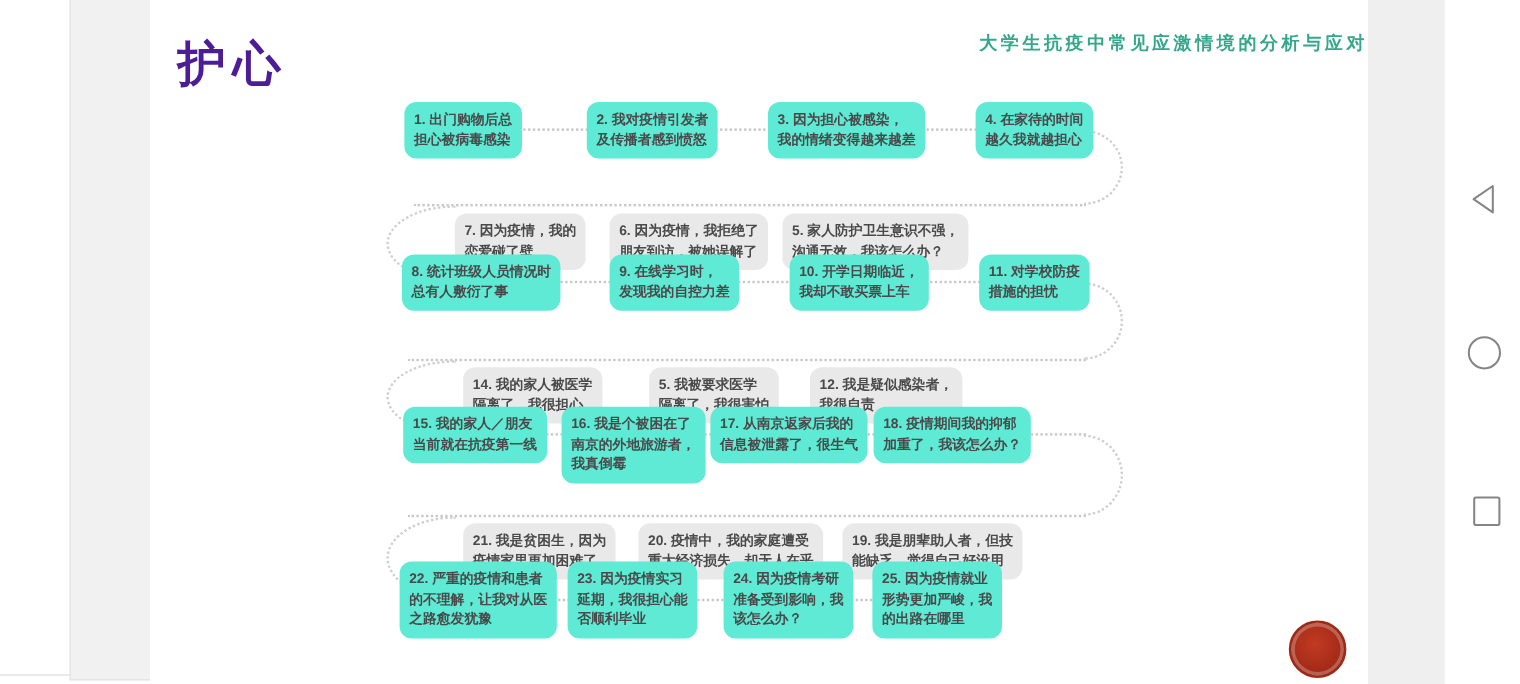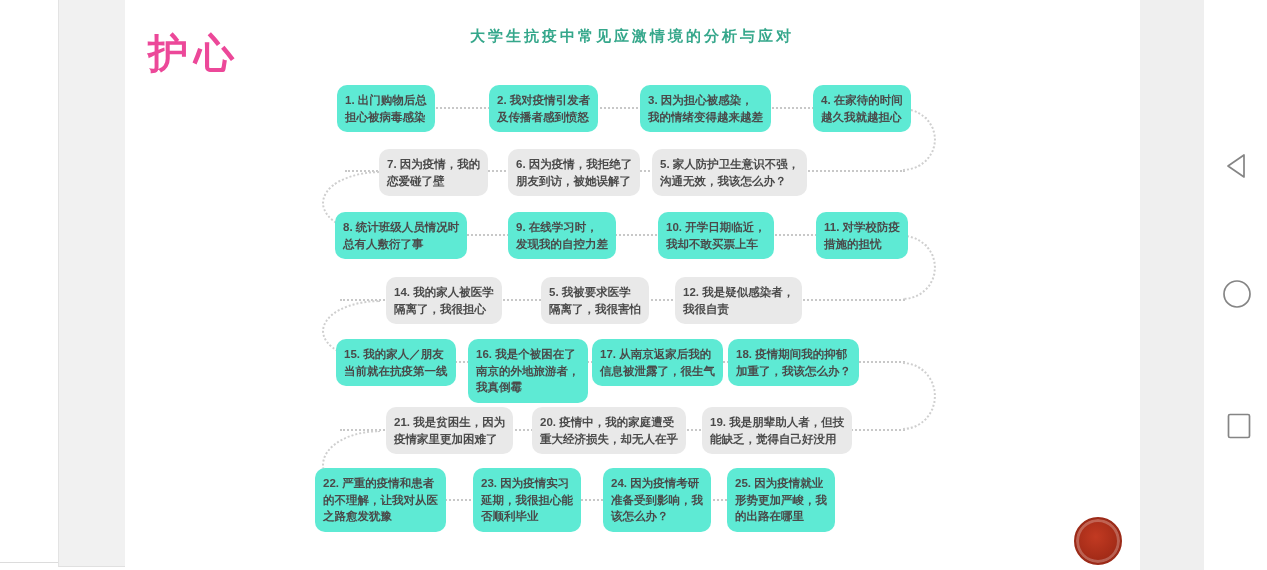--- a/index.html
+++ b/index.html
@@ -5,36 +5,36 @@
   html,body{margin:0;padding:0;background:#fff;}
   .screen{position:relative;width:1267px;height:570px;background:#ffffff;overflow:hidden;
           font-family:"Liberation Sans","DejaVu Sans",sans-serif;}
   
   .strip-left{position:absolute;left:58px;top:0;width:66px;height:566px;background:#f1f1f1;
               border-left:1px solid #e3e3e3;border-bottom:1px solid #e0e0e0;}
   .strip-right{position:absolute;left:1140px;top:0;width:64px;height:570px;background:#efefef;}
   .edge-line{position:absolute;left:0;top:562px;width:58px;height:0;border-top:1px solid #dcdcdc;}
   
   .watermark{position:absolute;left:148px;top:26px;font-size:40px;font-weight:bold;
-             color:#ec4899;letter-spacing:6px;}
+             color:#4c1d95;letter-spacing:6px;}
   
-  .slide-title{position:absolute;left:124px;top:27px;width:1016px;text-align:center;
+  .slide-title{position:absolute;left:124px;top:27px;width:1016px;text-align:right;
                font-size:15px;font-weight:bold;letter-spacing:3px;color:#35a78b;}
   
   .box{position:absolute;z-index:2;background:#5eead4;border-radius:10px;padding:7px 8px;
        font-size:11.5px;font-weight:bold;color:#4a4a4a;line-height:1.45;
        white-space:pre-line;width:max-content;max-width:220px;}
-  .box.gray{background:#e9e9e9;}
+  .box.gray{background:#e9e9e9;margin-top:29px;}
   .p1{left:337px;top:85px}  .p2{left:489px;top:85px}  .p3{left:640px;top:85px}  .p4{left:813px;top:85px}
   .p5{left:652px;top:149px} .p6{left:508px;top:149px} .p7{left:379px;top:149px}
   .p8{left:335px;top:212px} .p9{left:508px;top:212px} .p10{left:658px;top:212px} .p11{left:816px;top:212px}
   .p12{left:675px;top:277px}.p13{left:541px;top:277px}.p14{left:386px;top:277px}
   .p15{left:336px;top:339px}.p16{left:468px;top:339px}.p17{left:592px;top:339px}.p18{left:728px;top:339px}
   .p19{left:702px;top:407px}.p20{left:532px;top:407px}.p21{left:386px;top:407px}
-  .p22{left:315px;top:468px}.p23{left:473px;top:468px}.p24{left:603px;top:468px}.p25{left:727px;top:468px}
+  .p22{left:333px;top:468px}.p23{left:473px;top:468px}.p24{left:603px;top:468px}.p25{left:727px;top:468px}
   
   .hline{position:absolute;z-index:1;height:0;border-top:2px dotted #c8c8c8;}
   .l1{left:360px;top:107px;width:550px}
   .l2{left:345px;top:170px;width:560px}
   .l3{left:350px;top:234px;width:555px}
   .l4{left:340px;top:299px;width:565px}
   .l5{left:350px;top:361px;width:555px}
   .l6{left:340px;top:429px;width:565px}
   .l7{left:345px;top:499px;width:490px}
   .arc{position:absolute;z-index:1;border:2px dotted #cfcfcf;background:transparent;box-sizing:border-box;}

